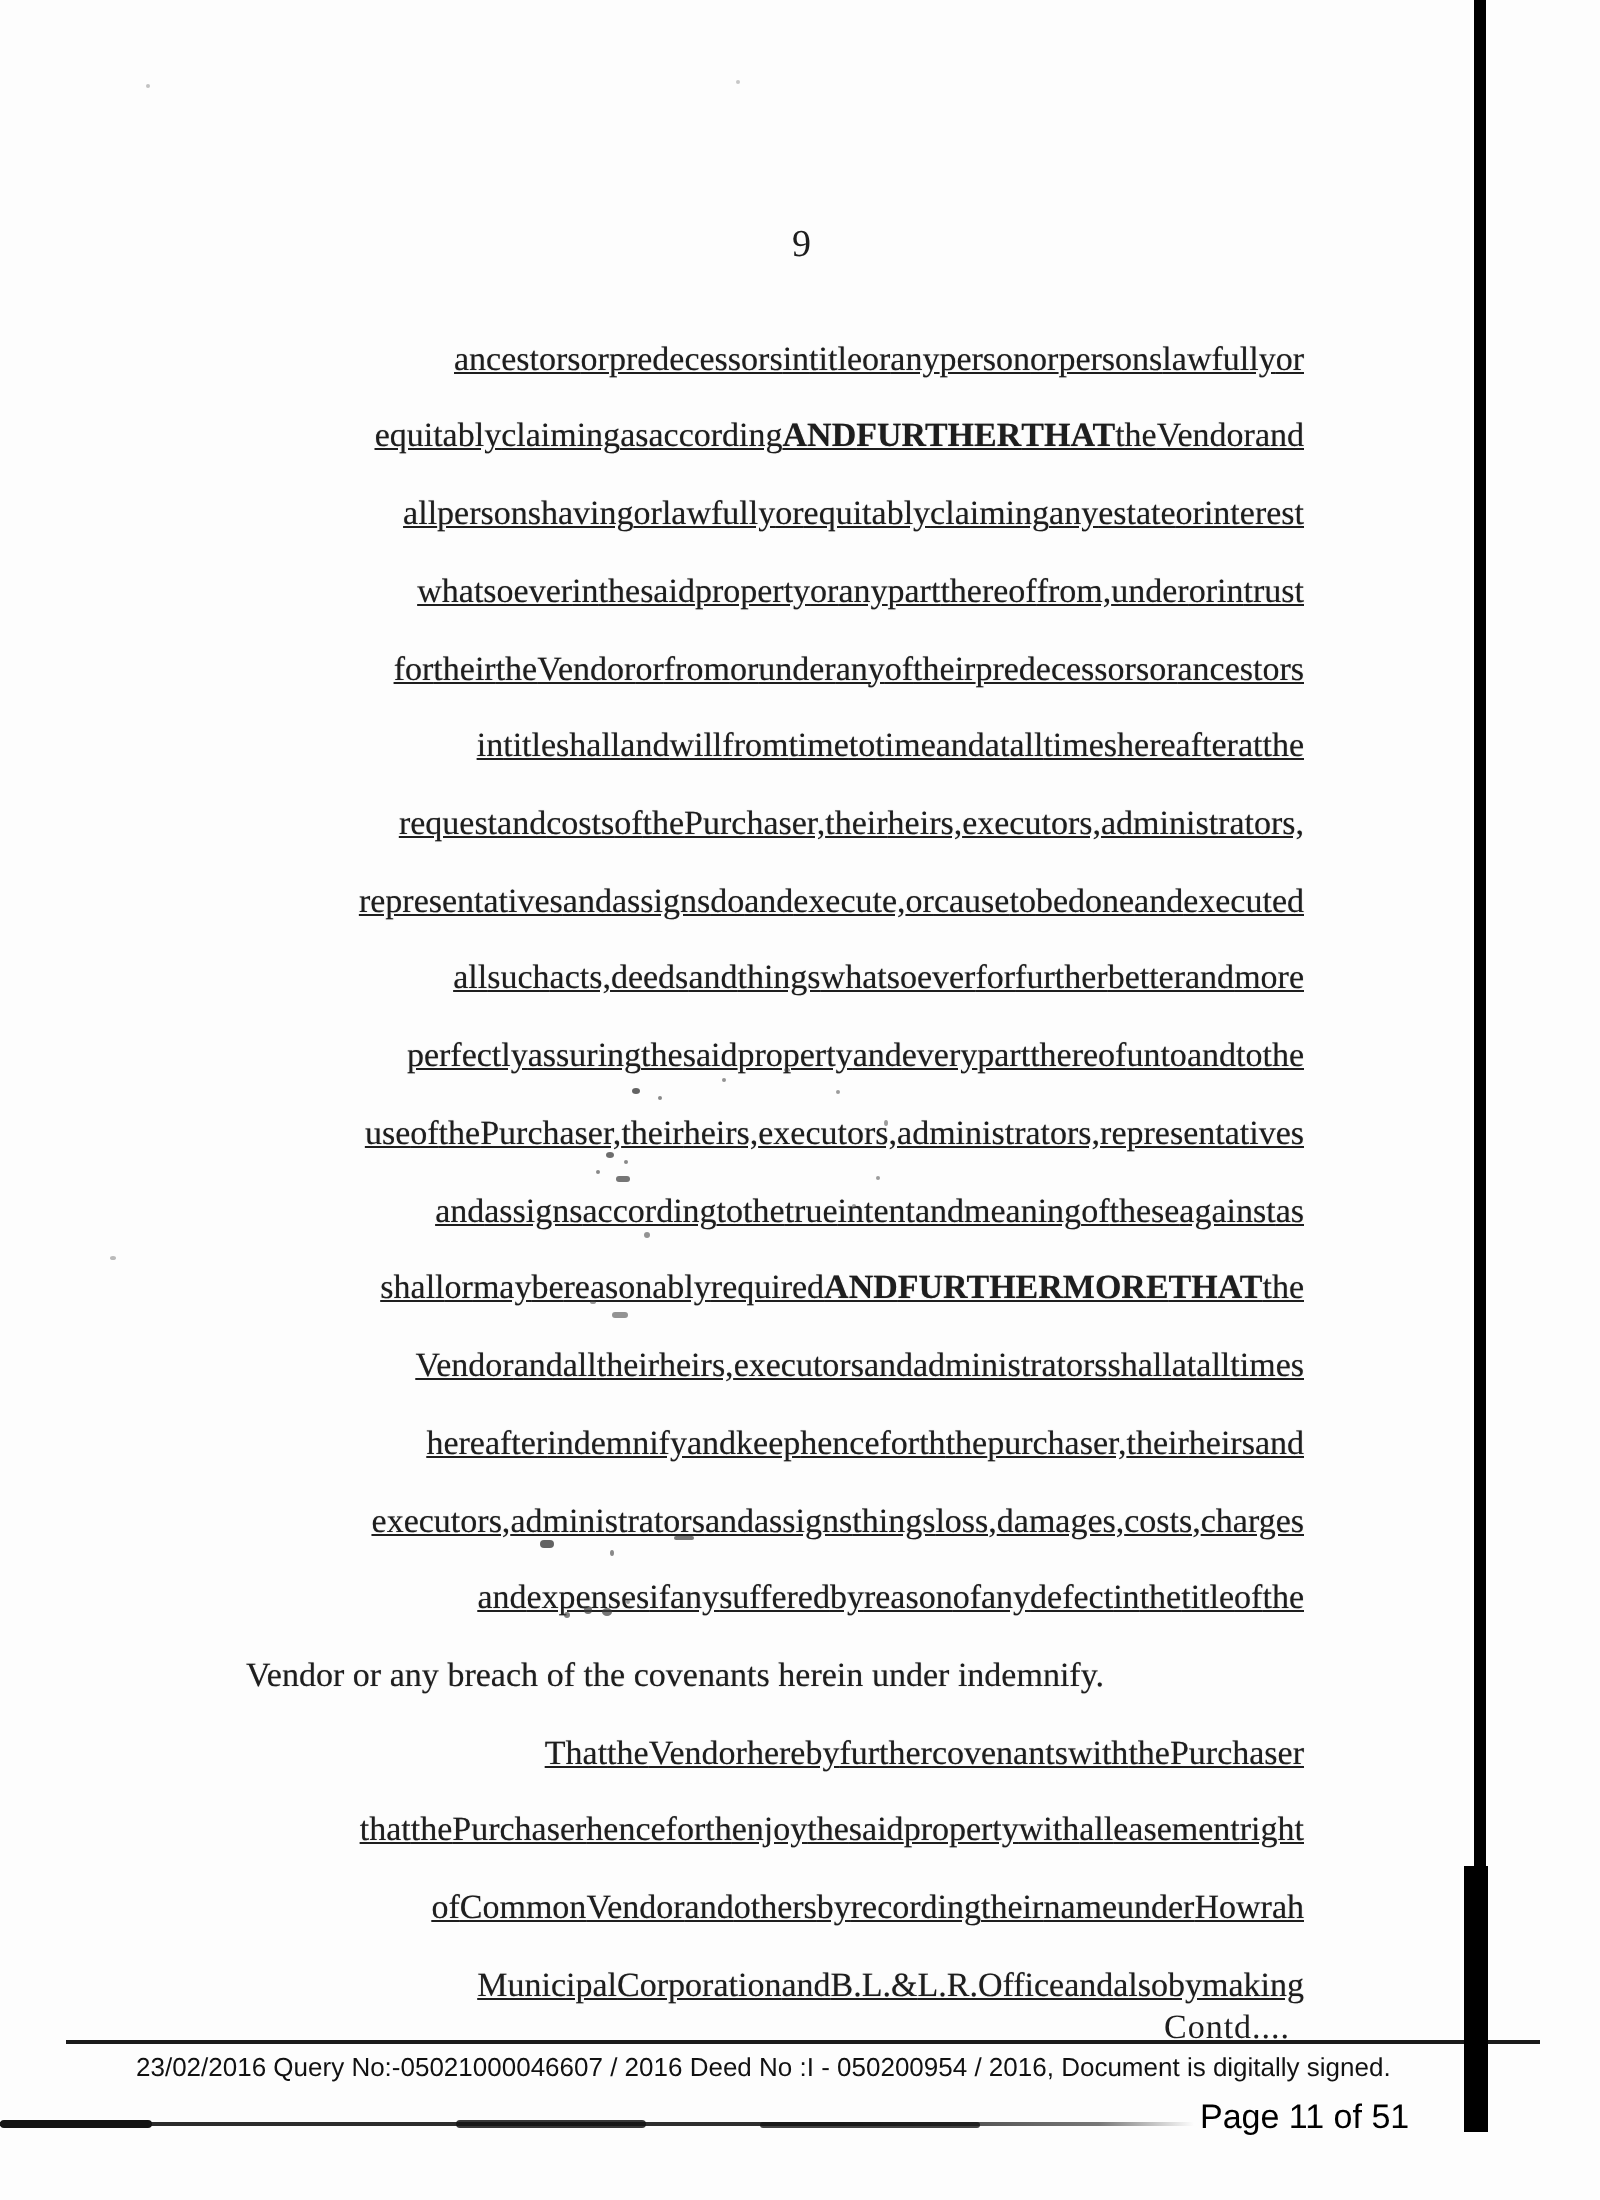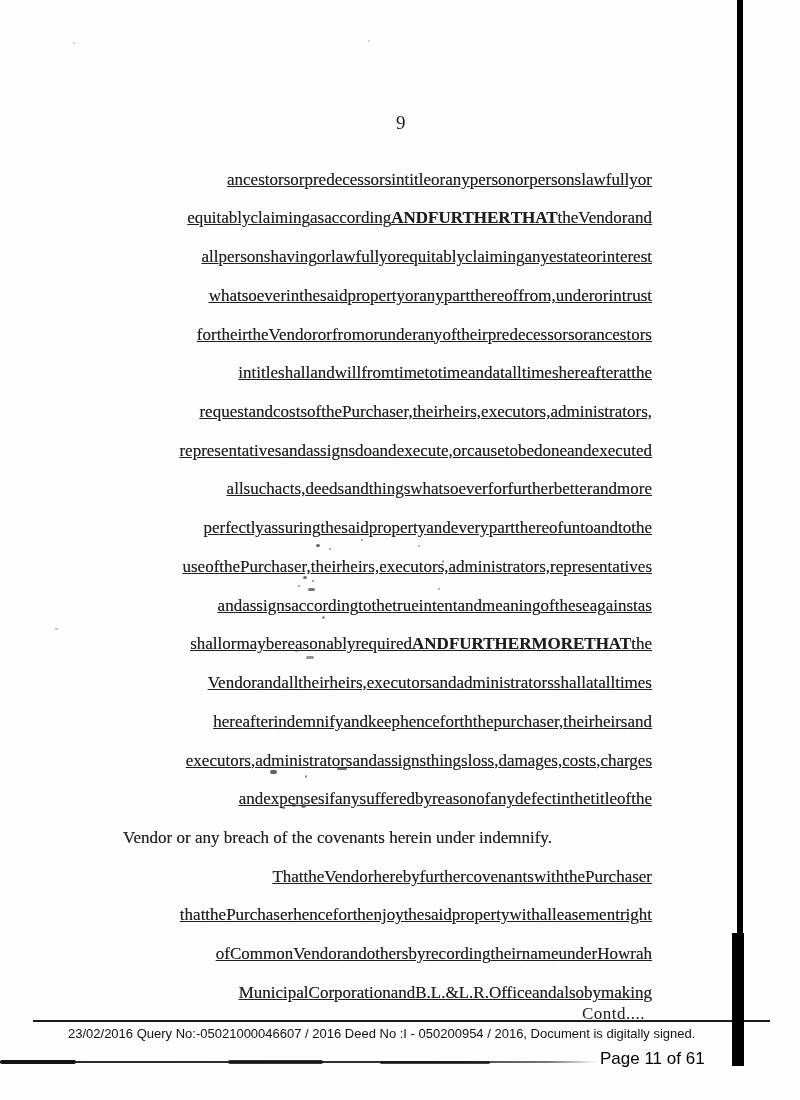--- a/index.html
+++ b/index.html
@@ -374,21 +374,21 @@
         <span>also</span>
         <span>by</span>
         <span>making</span>
       </div>
   </div>
 
   <div class="contd">Contd....</div>
 
   <div class="footer-rule"></div>
   <div class="footer-info">23/02/2016 Query No:-05021000046607 / 2016 Deed No :I - 050200954 / 2016, Document is digitally signed.</div>
-  <div class="page-indicator">Page 11 of 61</div>
+  <div class="page-indicator">Page 11 of 51</div>
 
   <div class="bar-right"></div>
   <div class="bar-right-wide"></div>
 
   <div class="smudge-line"></div>
   <div class="smudge-seg" style="left:0;top:1060px;width:76px;height:4px;"></div>
   <div class="smudge-seg" style="left:228px;top:1060px;width:95px;height:3.5px;opacity:.85;"></div>
   <div class="smudge-seg" style="left:380px;top:1060.5px;width:110px;height:3px;opacity:.8;"></div>
 
   <div class="dot" style="left:73px;top:42px;width:2px;height:2px;opacity:.3;"></div>

